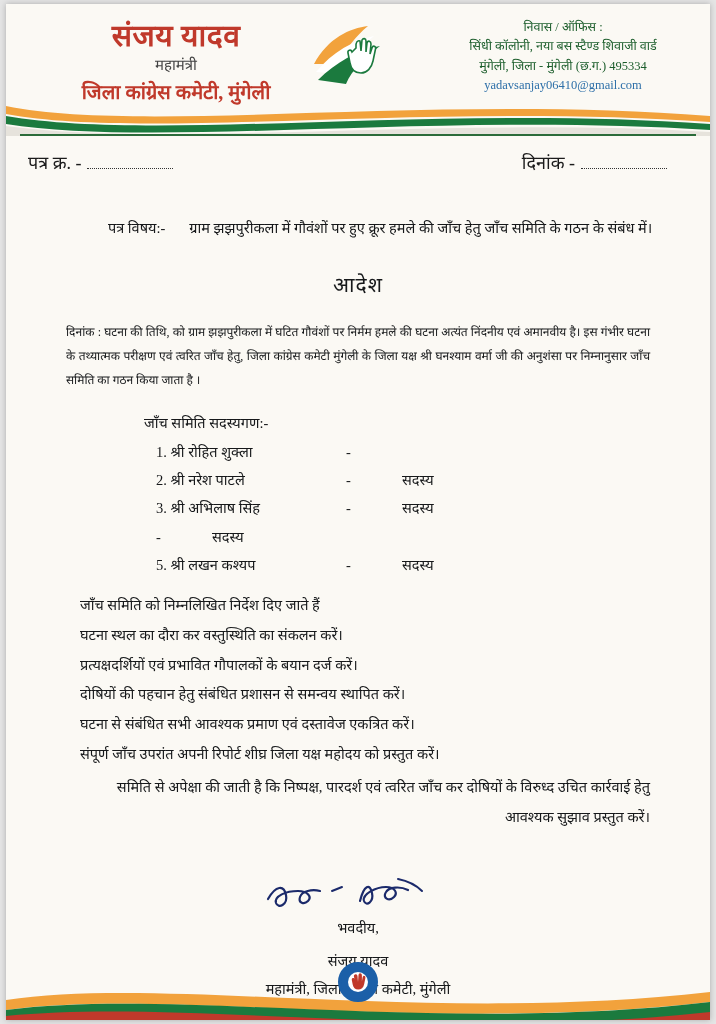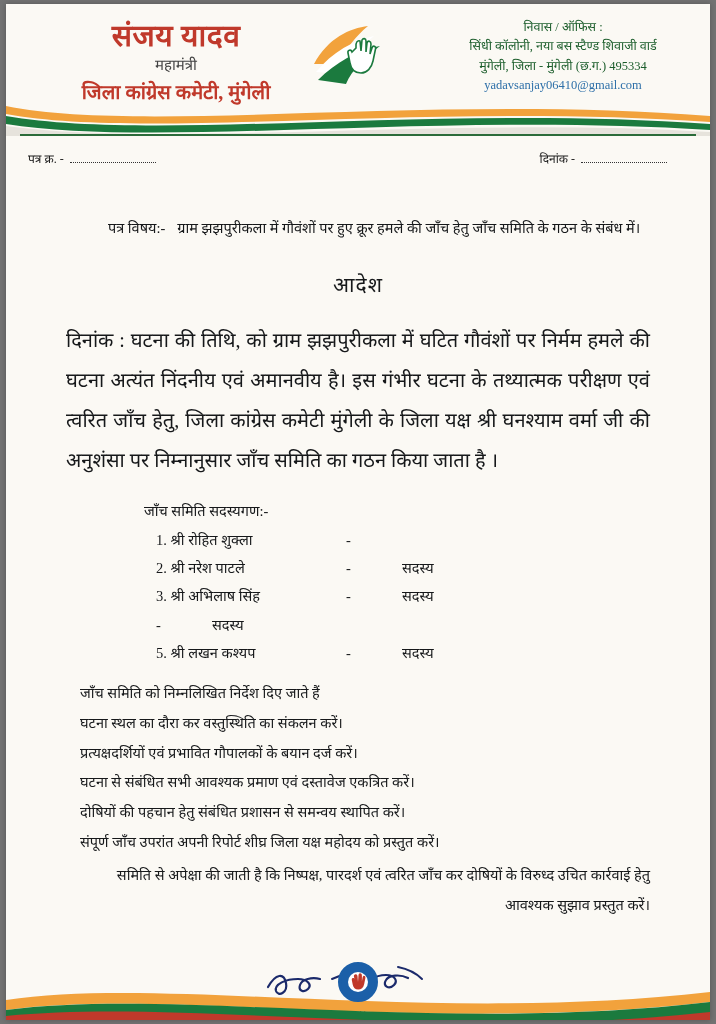--- a/index.html
+++ b/index.html
@@ -8,21 +8,21 @@
     background: #c9c7c2;
   }
   body {
     font-family: "Liberation Sans", sans-serif;
   }
   .page {
     position: relative;
     width: 716px;
     height: 1024px;
     overflow: hidden;
-    background: #737373;
+    background: #e5e5e5;
   }
   .sheet {
     position: absolute;
     left: 6px;
     top: 4px;
     width: 704px;
     height: 1016px;
     background: #fbf9f4;
     box-shadow: 0 0 6px rgba(0,0,0,0.25);
     overflow: hidden;
@@ -100,21 +100,21 @@
     top: 130px;
     border-top: 2px solid #2b6b3a;
   }
 
   
   .refline {
     position: relative;
     margin-top: 14px;
     height: 24px;
     font-family: "Liberation Serif", serif;
-    font-size: 12px;
+    font-size: 18px;
     color: #1b1b1b;
   }
   .refline .left { position: absolute; left: 22px; top: 0; }
   .refline .right { position: absolute; right: 43px; top: 0; }
   .dots {
     display: inline-block;
     border-bottom: 1px dotted #333;
     width: 86px;
     height: 12px;
     margin-left: 6px;
@@ -123,38 +123,38 @@
   
   .content {
     position: relative;
     padding: 44px 46px 0 46px;
     font-family: "Liberation Serif", serif;
     color: #16181a;
   }
   .subject-row {
     display: flex;
     align-items: flex-start;
-    gap: 12px;
+    gap: 24px;
     font-size: 14.5px;
     line-height: 1.5;
     margin-left: 56px;
   }
   .subject-label { white-space: nowrap; font-weight: normal; }
   .subject-text { flex: 1; }
 
   .order-title {
     text-align: center;
     font-size: 21px;
     margin-top: 30px;
     margin-bottom: 22px;
     letter-spacing: 1px;
   }
 
   .para {
-    font-size: 20px;
+    font-size: 12px;
     line-height: 2.0;
     text-align: justify;
     margin: 0 14px 0 14px;
   }
 
   .members-head {
     font-size: 14.5px;
     margin: 20px 0 6px 92px;
   }
   .members {
@@ -323,22 +323,22 @@
           </span>
           <span class="m-dash">-</span>
           <span class="m-role">सदस्य</span>
         </li>
       </ul>
 
       <ul class="directives">
         <li>जाँच समिति को निम्नलिखित निर्देश दिए जाते हैं</li>
         <li>घटना स्थल का दौरा कर वस्तुस्थिति का संकलन करें।</li>
         <li>प्रत्यक्षदर्शियों एवं प्रभावित गौपालकों के बयान दर्ज करें।</li>
+        <li>दोषियों की पहचान हेतु संबंधित प्रशासन से समन्वय स्थापित करें।</li>
         <li>घटना से संबंधित सभी आवश्यक प्रमाण एवं दस्तावेज एकत्रित करें।</li>
-        <li>दोषियों की पहचान हेतु संबंधित प्रशासन से समन्वय स्थापित करें।</li>
         <li>संपूर्ण जाँच उपरांत अपनी रिपोर्ट शीघ्र जिला यक्ष महोदय को प्रस्तुत करें।</li>
       </ul>
 
       <div class="closing">समिति से अपेक्षा की जाती है कि निष्पक्ष, पारदर्श  एवं त्वरित जाँच कर दोषियों के विरुध्द उचित कार्रवाई हेतु आवश्यक सुझाव प्रस्तुत करें।</div>
 
       <div class="sign-block">
         <div class="sign-scribble">
           <svg width="220" height="46" viewBox="0 0 220 46">
             <path d="M20 30 c8 -14, 16 -14, 18 -4 c2 10 -8 14 -10 8 c-2 -7 10 -12 22 -12 c10 0 14 6 10 10 c-4 4 -10 2 -8 -4 c2 -6 12 -8 20 -6" fill="none" stroke="#1b2a6b" stroke-width="2.2" stroke-linecap="round"></path>
             <path d="M84 22 l10 -4" fill="none" stroke="#1b2a6b" stroke-width="2" stroke-linecap="round"></path>

